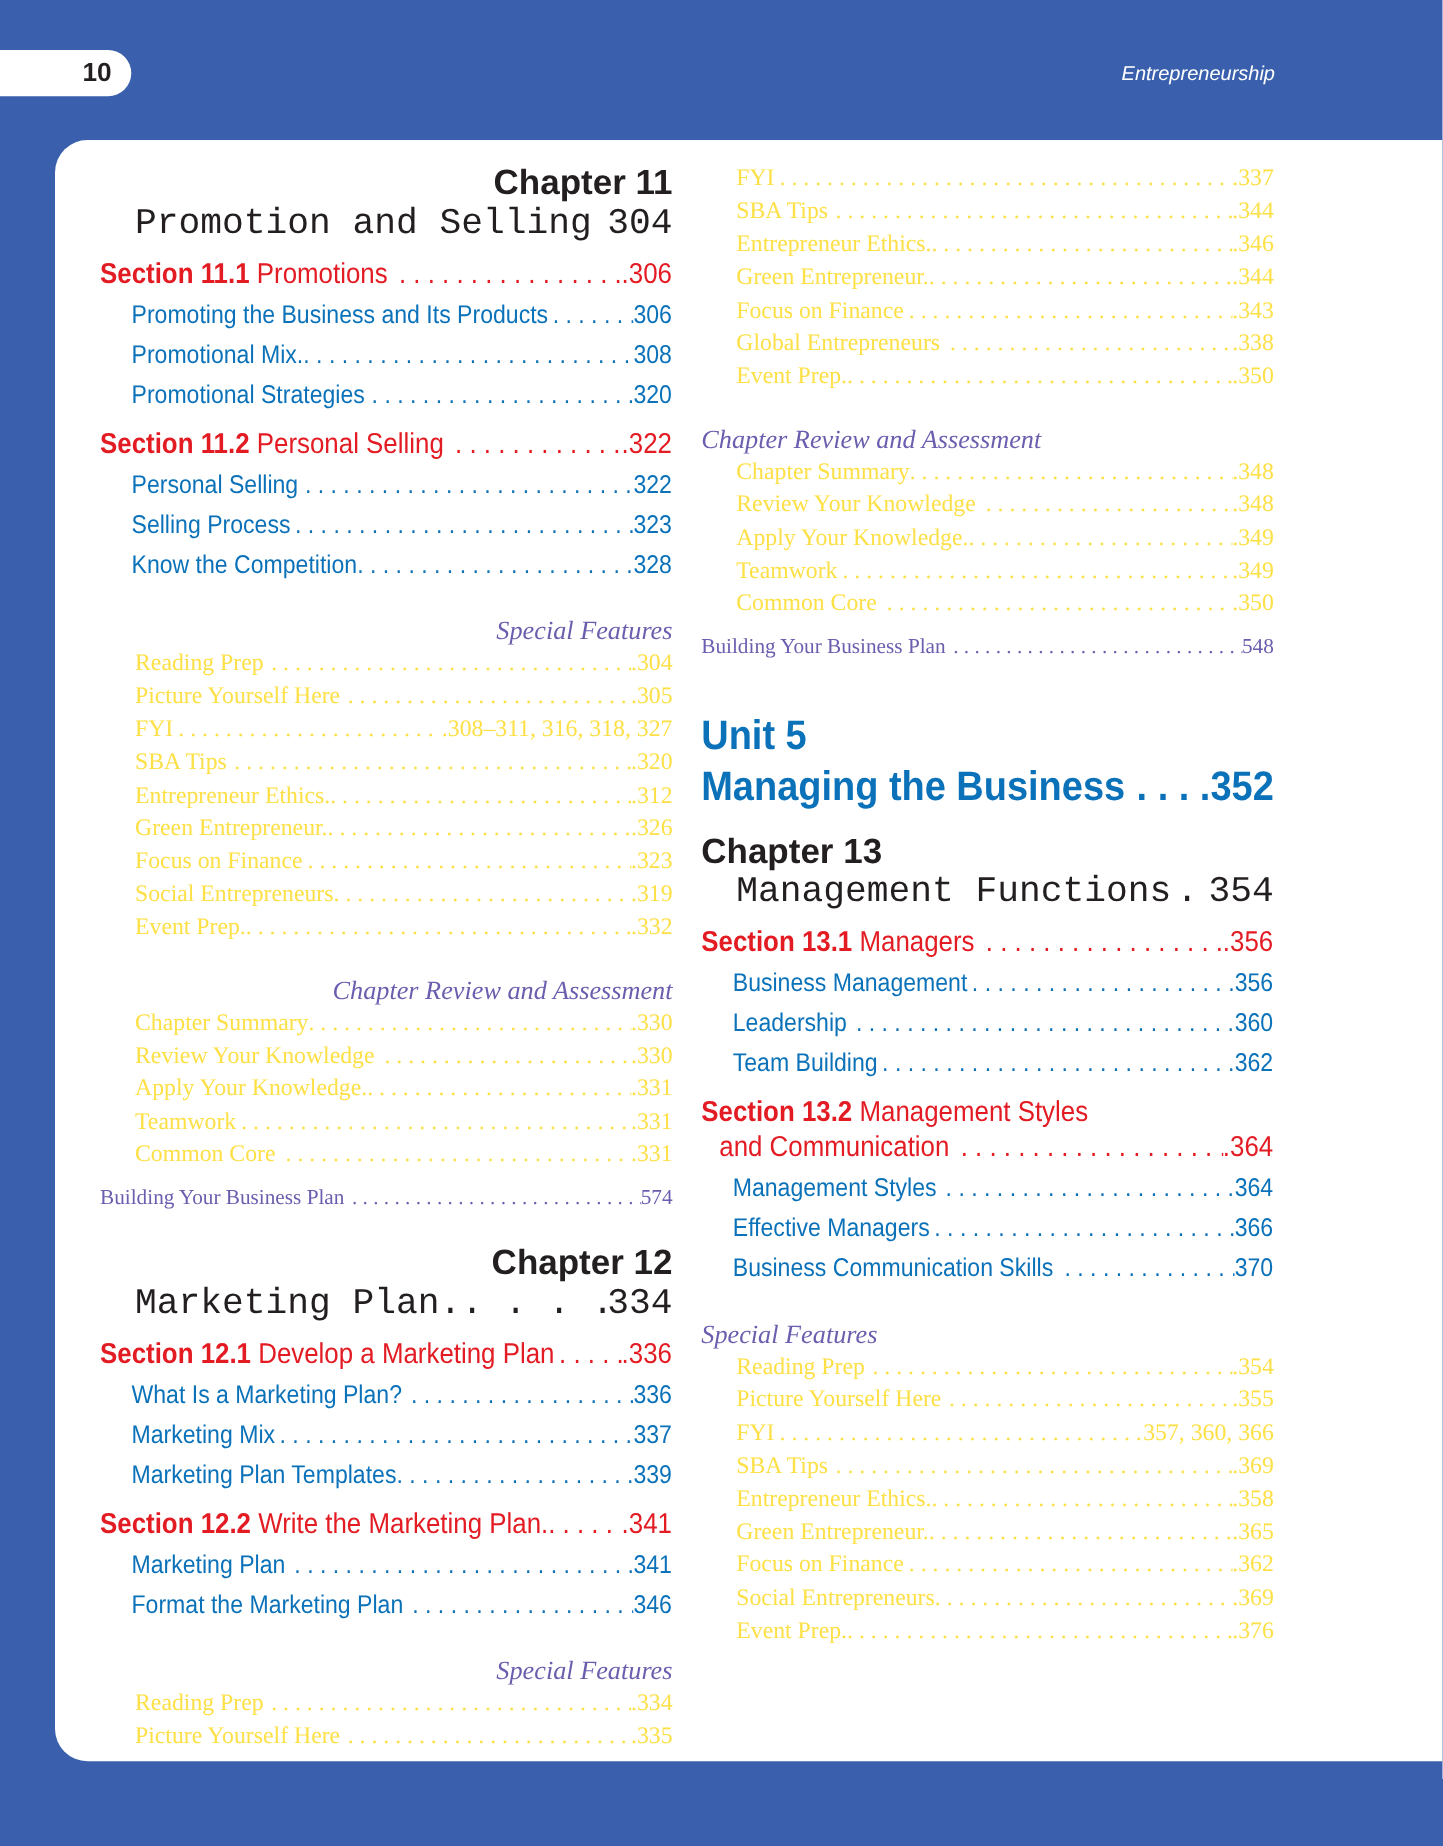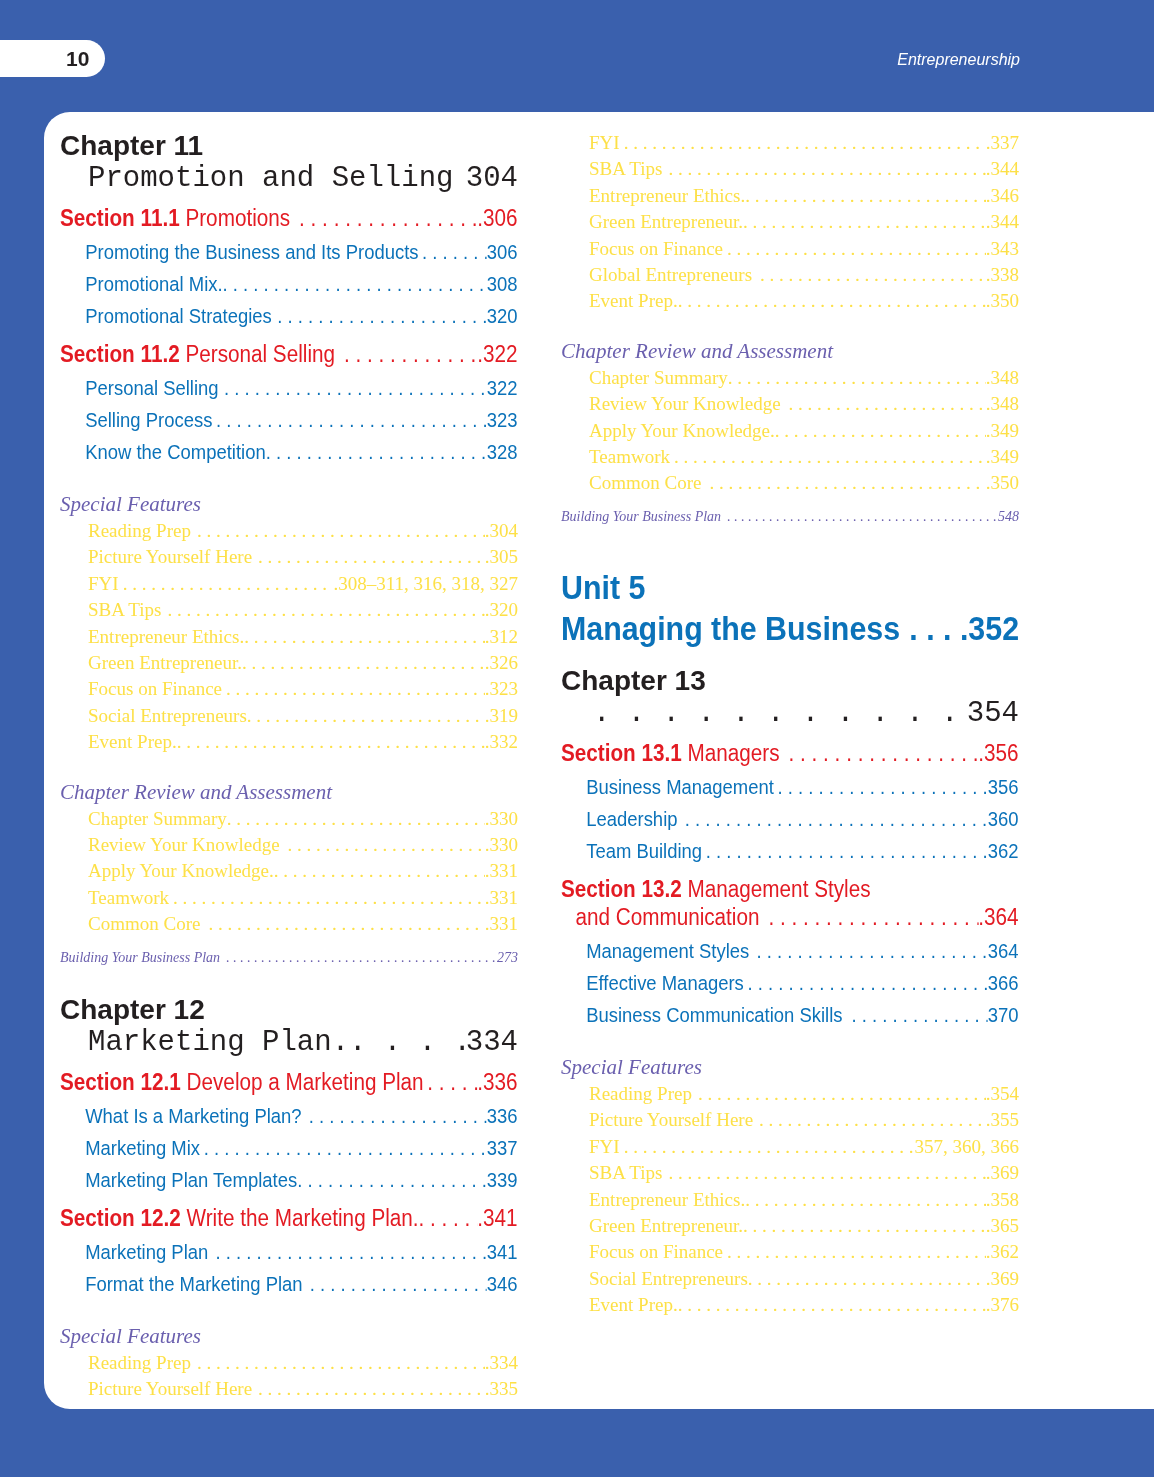--- a/index.html
+++ b/index.html
@@ -18,21 +18,21 @@
   }
   .running-head {
     position:absolute; right:134px; top:51px;
     font-family:"Liberation Sans", sans-serif; font-style:italic; font-size:16px; color:#ffffff;
   }
   .panel {
     position:absolute; left:44px; top:112px; width:1110px; height:1297px;
     background:#ffffff; border-radius:26px 0 0 26px;
   }
   .col { position:absolute; top:0; }
-  .col-left { left:60px; width:458px; top:130px; }
+  .col-left { left:80px; width:458px; top:130px;text-align:right; }
   .col-right { left:561px; width:458px; top:130px; }
 
   .row { display:flex; align-items:baseline; white-space:nowrap; }
   .row .label { flex:0 0 auto; }
   .row .leader { flex:1 1 auto; overflow:hidden; white-space:nowrap; letter-spacing:0; }
   .row .leader::before {
     content:". . . . . . . . . . . . . . . . . . . . . . . . . . . . . . . . . . . . . . . . . . . . . . . . . . . . . . . . . . . . . . . . . . . . . . . . . . . . . . . . . . . .";
   }
   .row .page { flex:0 0 auto; }
 
@@ -42,21 +42,21 @@
 
   .section { font-family:"Liberation Sans", sans-serif; font-size:23px; color:#e31b23; line-height:28px; margin-top:8px; transform:scaleX(0.9); transform-origin:left; width:111%; }
   .section .sec-num { font-weight:bold; }
   .section-cont { padding-left:16px; }
 
   .topic { font-family:"Liberation Sans", sans-serif; font-size:20.5px; color:#0b72b9; padding-left:28px; line-height:32px; transform:scaleX(0.9); transform-origin:left; width:111%; box-sizing:border-box; }
   .topics { margin-top:4px; margin-bottom:4px; }
 
   .feat-head { font-family:"Liberation Serif", serif; font-style:italic; font-size:21px; color:#6a5fae; line-height:28px; margin-top:22px; }
   .feat { font-family:"Liberation Serif", serif; font-size:19px; color:#fde047; padding-left:28px; line-height:26.4px; }
-  .bizplan { font-family:"Liberation Serif", serif; font-style:italic; font-size:14px; color:#6a5fae; line-height:28px; margin-top:6px; }
+  .bizplan { font-family:"Liberation Serif", serif; font-size:17px; color:#6a5fae; line-height:28px; margin-top:6px; }
 
   .unit { font-family:"Liberation Sans", sans-serif; font-weight:bold; font-size:33px; color:#0b72b9; line-height:41px; transform:scaleX(0.92); transform-origin:left; width:108.7%; }
   .spacer-chap { height:22px; }
 </style>
 </head>
 <body>
 
 <div class="page-tab"></div>
 <div class="page-num">10</div>
 <div class="running-head">Entrepreneurship</div>
@@ -192,21 +192,21 @@
         </div>
       <div class="row feat">
           <span class="label">Common Core</span>
           <span class="leader" style="padding-left:8px"></span>
           <span class="page">.331</span>
         </div>
     </div>
     <div class="row bizplan">
         <span class="label">Building Your Business Plan</span>
         <span class="leader" style="padding-left:6px"></span>
-        <span class="page">273</span>
+        <span class="page">574</span>
       </div>
   </div>
 
   <div class="spacer-chap"></div>
 
   <div>
     <div class="chap-num">Chapter 12</div>
     <div class="row chap-title">
       <span class="label">Marketing Plan.</span>
         <span class="leader"></span>
@@ -354,20 +354,21 @@
         <span class="leader" style="padding-left:10px; max-width:70px"></span>
         <span class="page">352</span>
     </div>
   </div>
 
   <div style="height:16px"></div>
 
   <div>
     <div class="chap-num">Chapter 13</div>
     <div class="row chap-title">
+      <span class="label">Management Functions</span>
         <span class="leader" style="padding-left:4px"></span>
         <span class="page">354</span>
     </div>
 
     <div class="row section">
       <span class="label"><span class="sec-num">Section 13.1</span> <span>Managers</span></span>
         <span class="leader" style="padding-left:10px"></span>
         <span class="page">.356</span>
     </div>
     <div class="topics">

